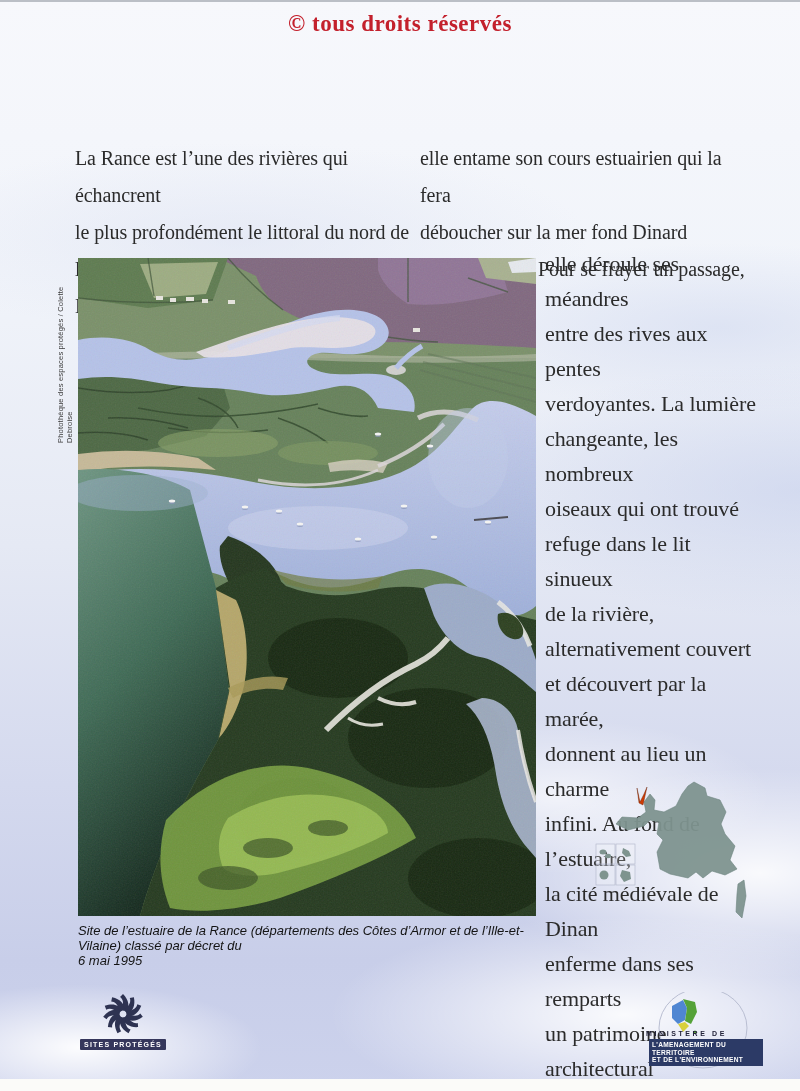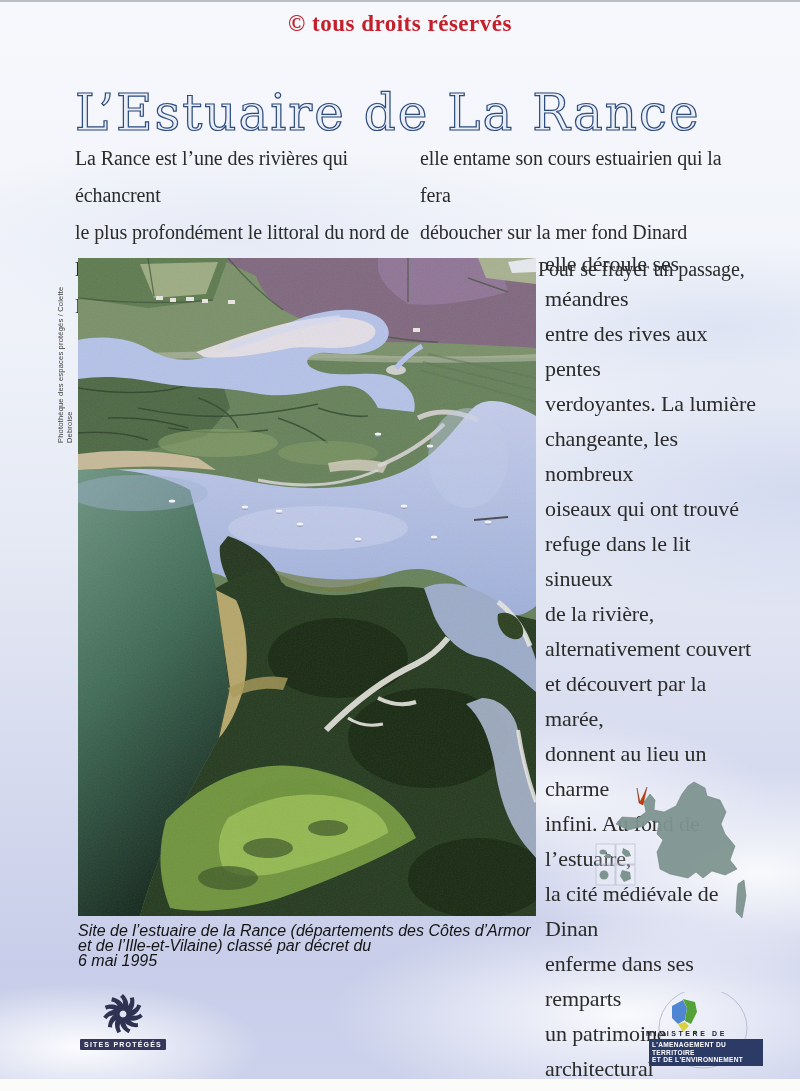--- a/index.html
+++ b/index.html
@@ -30,21 +30,21 @@
   .intro-left{position:absolute;left:75px;top:140px;width:340px;}
   .intro-right{position:absolute;left:420px;top:140px;width:335px;}
   .side-col{position:absolute;left:545px;top:246px;width:215px;line-height:35px;font-size:22px;}
 
   .photo-credit{position:absolute;left:56px;top:443px;width:186px;
     transform:rotate(-90deg);transform-origin:0 0;
     font-family:"Liberation Sans",sans-serif;font-size:7.5px;color:#3a3a3a;letter-spacing:.2px;}
   .photo-frame{position:absolute;left:78px;top:258px;width:458px;height:658px;}
   .photo-frame svg{display:block;width:458px;height:658px;}
   .photo-caption{position:absolute;left:78px;top:923px;width:470px;
-    font-family:"Liberation Sans",sans-serif;font-style:italic;font-size:16px;line-height:15px;
+    font-family:"Liberation Sans",sans-serif;font-style:italic;font-size:13px;line-height:15px;
     color:#141414;white-space:pre-line;}
 
   .map-block{position:absolute;left:592px;top:772px;width:160px;height:152px;}
 
   .footer-left{position:absolute;left:80px;top:992px;width:86px;}
   .footer-left svg{display:block;margin:0 auto;}
   .sites-bar{margin-top:3px;background:#35375c;color:#fff;text-align:center;
     font-family:"Liberation Sans",sans-serif;font-weight:bold;font-size:7px;letter-spacing:1.2px;
     padding:2px 0 2px;border-radius:1px;}
 
@@ -57,21 +57,20 @@
     padding:2px 3px;letter-spacing:.3px;}
 </style>
 </head>
 <body>
 
 <div class="page">
   <div class="scan-edge"></div>
 
   <div class="copyright">© tous droits réservés</div>
 
-  <h1 class="page-title">L’Estuaire de La Rance</h1>
 
   <div class="bodytext intro-left">La Rance est l’une des rivières qui échancrent
 le plus profondément le littoral du nord de la
 Bretagne. Après avoir traversé Dinan,</div>
   <div class="bodytext intro-right">elle entame son cours estuairien qui la fera
 déboucher sur la mer fond Dinard
 et Saint-Malo. Pour se frayer un passage,</div>
   <div class="bodytext side-col">elle déroule ses méandres
 entre des rives aux pentes
 verdoyantes. La lumière

